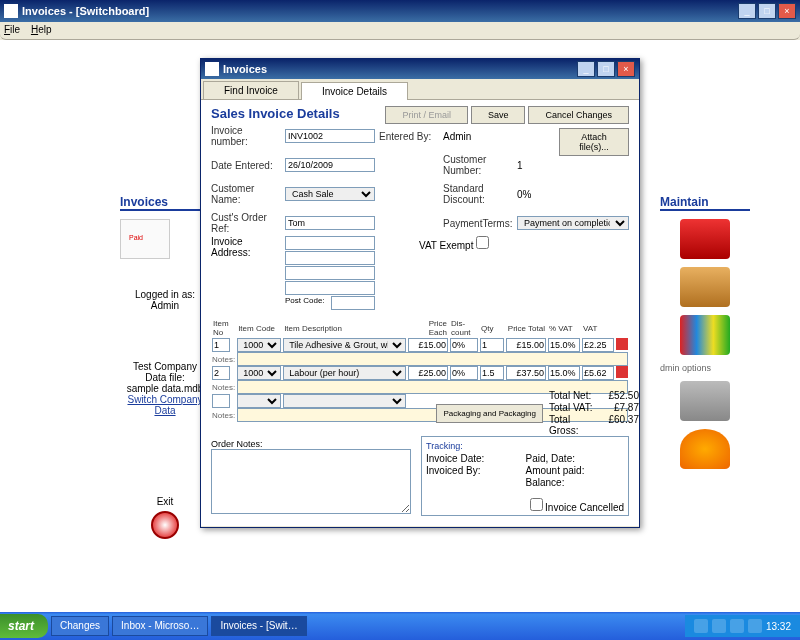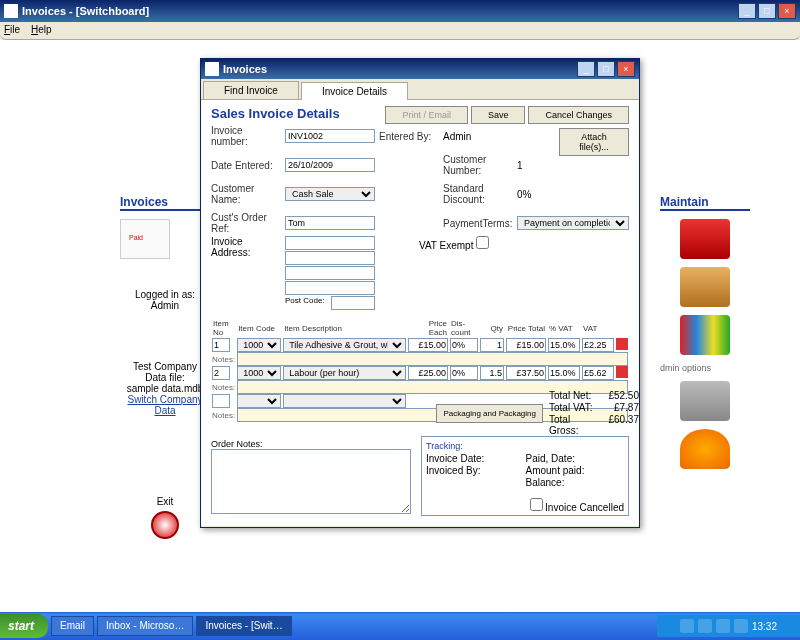--- a/index.html
+++ b/index.html
@@ -63,21 +63,21 @@
 .items { margin-top: 8px; }
 .items table { width: 100%; border-collapse: collapse; font-size: 9px; }
 .items th { text-align: left; font-weight: normal; color: #333; padding: 1px 2px; font-size: 8px; }
 .items td { padding: 0 1px; }
 .items input, .items select { border: 1px solid #7f9db9; height: 14px; width: 100%; font-size: 9px; padding: 0 1px; }
 .items .num { width: 18px; }
 .items .code { width: 44px; }
 .items .desc { width: auto; }
 .items .price { width: 40px; text-align: right; }
 .items .disc { width: 28px; }
-.items .qty { width: 24px; text-align: right; }
+.items .qty { width: 24px; }
 .items .vat { width: 32px; }
 .del-icon { width: 12px; height: 12px; background: #d33; display: inline-block; cursor: pointer; }
 .notes-row td { font-size: 8px; color: #666; }
 .notes-row input { background: #fff8dc; }
 
 
 .bottom { position: absolute; bottom: 10px; left: 10px; right: 10px; }
 .totals { position: absolute; right: 0; bottom: 90px; display: flex; gap: 6px; align-items: center; }
 .carriage-btn { padding: 4px 6px; border: 1px solid #888; background: #ece9d8; font-size: 8px; text-align: center; cursor: pointer; }
 .tot-grid { display: grid; grid-template-columns: 50px 40px; gap: 1px 0; font-size: 9px; }
@@ -89,21 +89,21 @@
 .tracking { position: absolute; bottom: 0; left: 210px; right: 0; border: 1px solid #7f9db9; padding: 4px; height: 80px; }
 .tracking-title { font-size: 9px; color: #1a3c9c; margin-bottom: 2px; }
 .track-grid { display: grid; grid-template-columns: 1fr 1fr; font-size: 8px; gap: 1px; }
 .inv-cancel { position: absolute; bottom: 2px; right: 4px; font-size: 8px; }
 
 
 .taskbar { position: absolute; bottom: 0; left: 0; right: 0; height: 28px; background: linear-gradient(#245edb, #3b8af0 8%, #245edb); display: flex; align-items: center; }
 .start-btn { background: linear-gradient(#3c8f2b, #5fbb3a); color: #fff; font-weight: bold; font-style: italic; padding: 5px 14px 5px 8px; border-radius: 0 10px 10px 0; cursor: pointer; font-size: 12px; }
 .task-item { background: #3a77d8; color: #fff; padding: 3px 8px; margin-left: 3px; border: 1px solid #1a4a9e; font-size: 10px; cursor: pointer; max-width: 100px; overflow: hidden; white-space: nowrap; height: 20px; }
 .task-item.active { background: #1a4a9e; }
-.tray { margin-left: auto; background: #1a8ae0; padding: 4px 23px; color: #fff; font-size: 10px; display: flex; gap: 4px; align-items: center; justify-content: space-between; }
+.tray { margin-left: auto; background: #1a8ae0; padding: 4px 9px; color: #fff; font-size: 10px; display: flex; gap: 4px; align-items: center; justify-content: space-between; }
 .tray-icon { width: 14px; height: 14px; background: #fff3; border-radius: 2px; }
 
 
 .watermark { position: absolute; bottom: 32px; right: 12px; color: #fff; font-size: 18px; font-weight: bold; font-style: italic; opacity: .85; }
 .watermark::before { content: ""; display: inline-block; width: 20px; height: 20px; border: 3px solid #fff; border-radius: 50%; border-top-color: transparent; vertical-align: middle; margin-right: 4px; }
 </style>
 </head>
 <body>
 
 <div class="main-window">
@@ -317,21 +317,21 @@
         </div>
       </div>
     </div>
   </div>
 </div>
 
 <div class="watermark">Brothersoft</div>
 
 <div class="taskbar">
   <div class="start-btn">start</div>
-  <div class="task-item">Email</div>
+  <div class="task-item">Changes</div>
   <div class="task-item">Inbox - Microso…</div>
   <div class="task-item active">Invoices - [Swit…</div>
   <div class="tray">
     <div class="tray-icon"></div>
     <div class="tray-icon"></div>
     <div class="tray-icon"></div>
     <div class="tray-icon"></div>
     <span>13:32</span>
   </div>
 </div>

